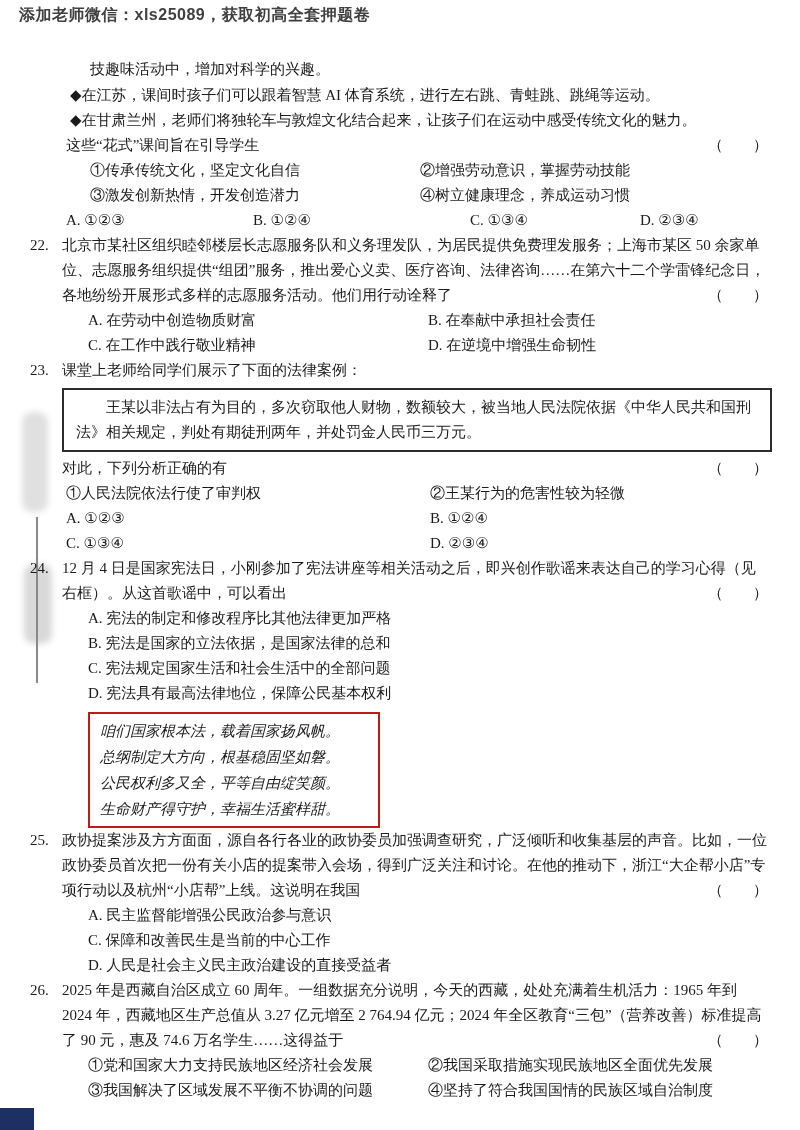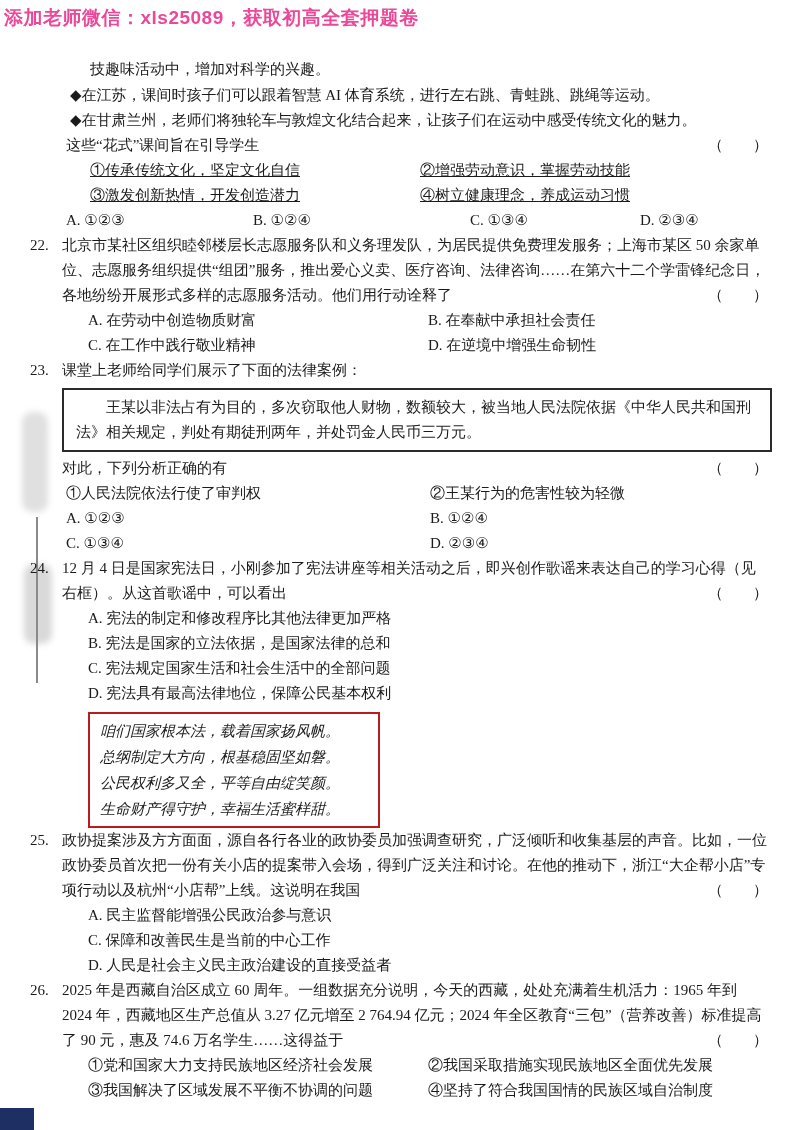--- a/index.html
+++ b/index.html
@@ -3,39 +3,39 @@
 <meta charset="utf-8">
 <style>
   html,body { margin:0; padding:0; }
   body {
     width:800px; height:1130px; position:relative; overflow:hidden;
     background:#ffffff; color:#1b1b1b;
     font-family:"Liberation Serif","DejaVu Serif",serif;
     font-size:15px;
   }
   .promo {
-    position:absolute; top:5px; left:4px;
-    color:#ec4899; font-weight:bold; font-size:19px;
+    position:absolute; top:5px; left:19px;
+    color:#404040; font-weight:bold; font-size:16px;
     font-family:"Liberation Sans","DejaVu Sans",sans-serif;
     letter-spacing:0.5px;
   }
   .page {
     position:absolute; top:58px; left:30px; width:740px;
     line-height:25px;
   }
   .ind60 { padding-left:60px;font-family:Liberation Mono, monospace; }
   .ind40 { padding-left:40px; }
   .ind36 { padding-left:36px; }
   .stemline { position:relative; }
   .bracket { position:absolute; right:2px; bottom:0; white-space:pre; }
   .q { position:relative; padding-left:32px; }
   .qnum { position:absolute; left:0; top:0; }
   .row2 { display:flex; }
   .row2 .c1 { flex:0 0 340px; }
-  .row2.introw { padding-left:60px;text-decoration:underline; }
+  .row2.introw { padding-left:60px; }
   .row2.introw .c1 { flex:0 0 330px; }
   .opts-ind { padding-left:26px; }
   .opts-ind4 { padding-left:4px; }
   .row2.abcd .c1 { flex:0 0 364px; }
   .choices4 { display:flex; }
   .choices4.intro-c { padding-left:36px; }
   .choices4.intro-c .ch:nth-child(1){ flex:0 0 187px; }
   .choices4.intro-c .ch:nth-child(2){ flex:0 0 217px; }
   .choices4.intro-c .ch:nth-child(3){ flex:0 0 170px; }
   .choices4.q26-c { padding-left:4px;margin-top:24px; }

